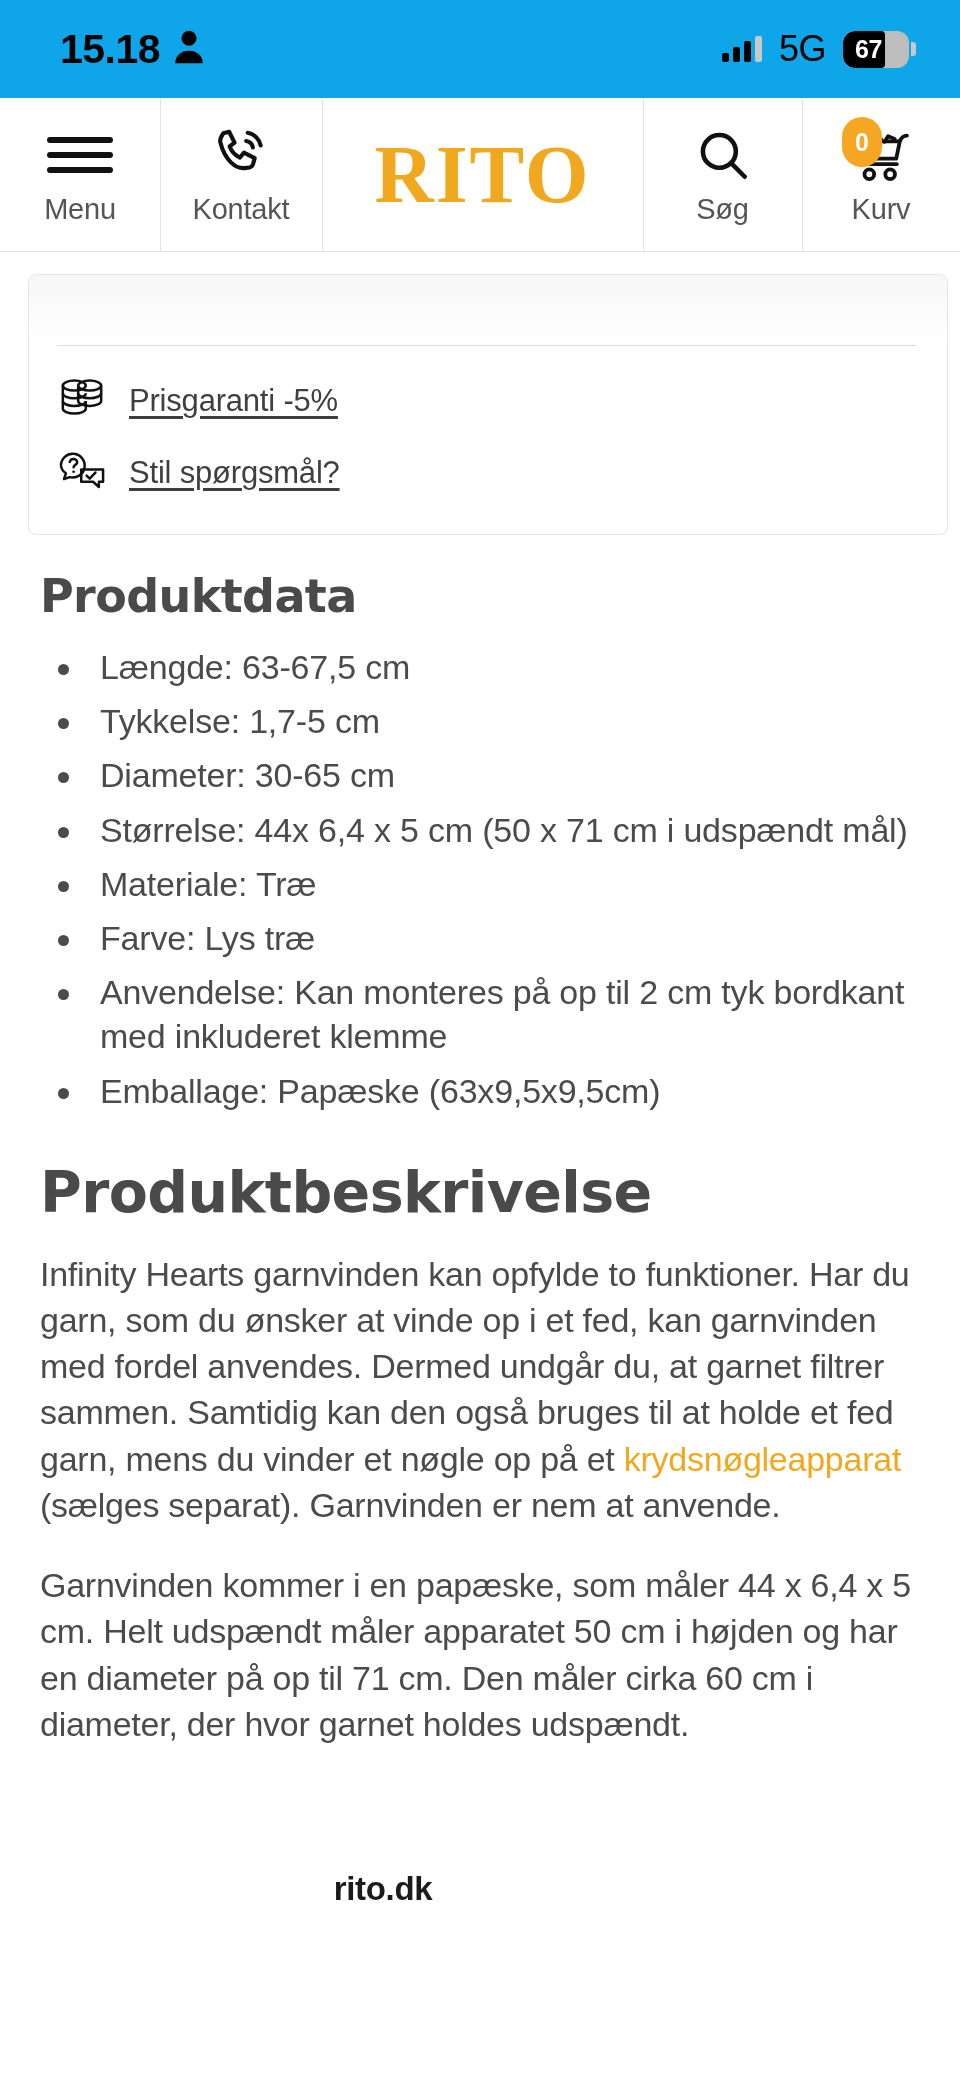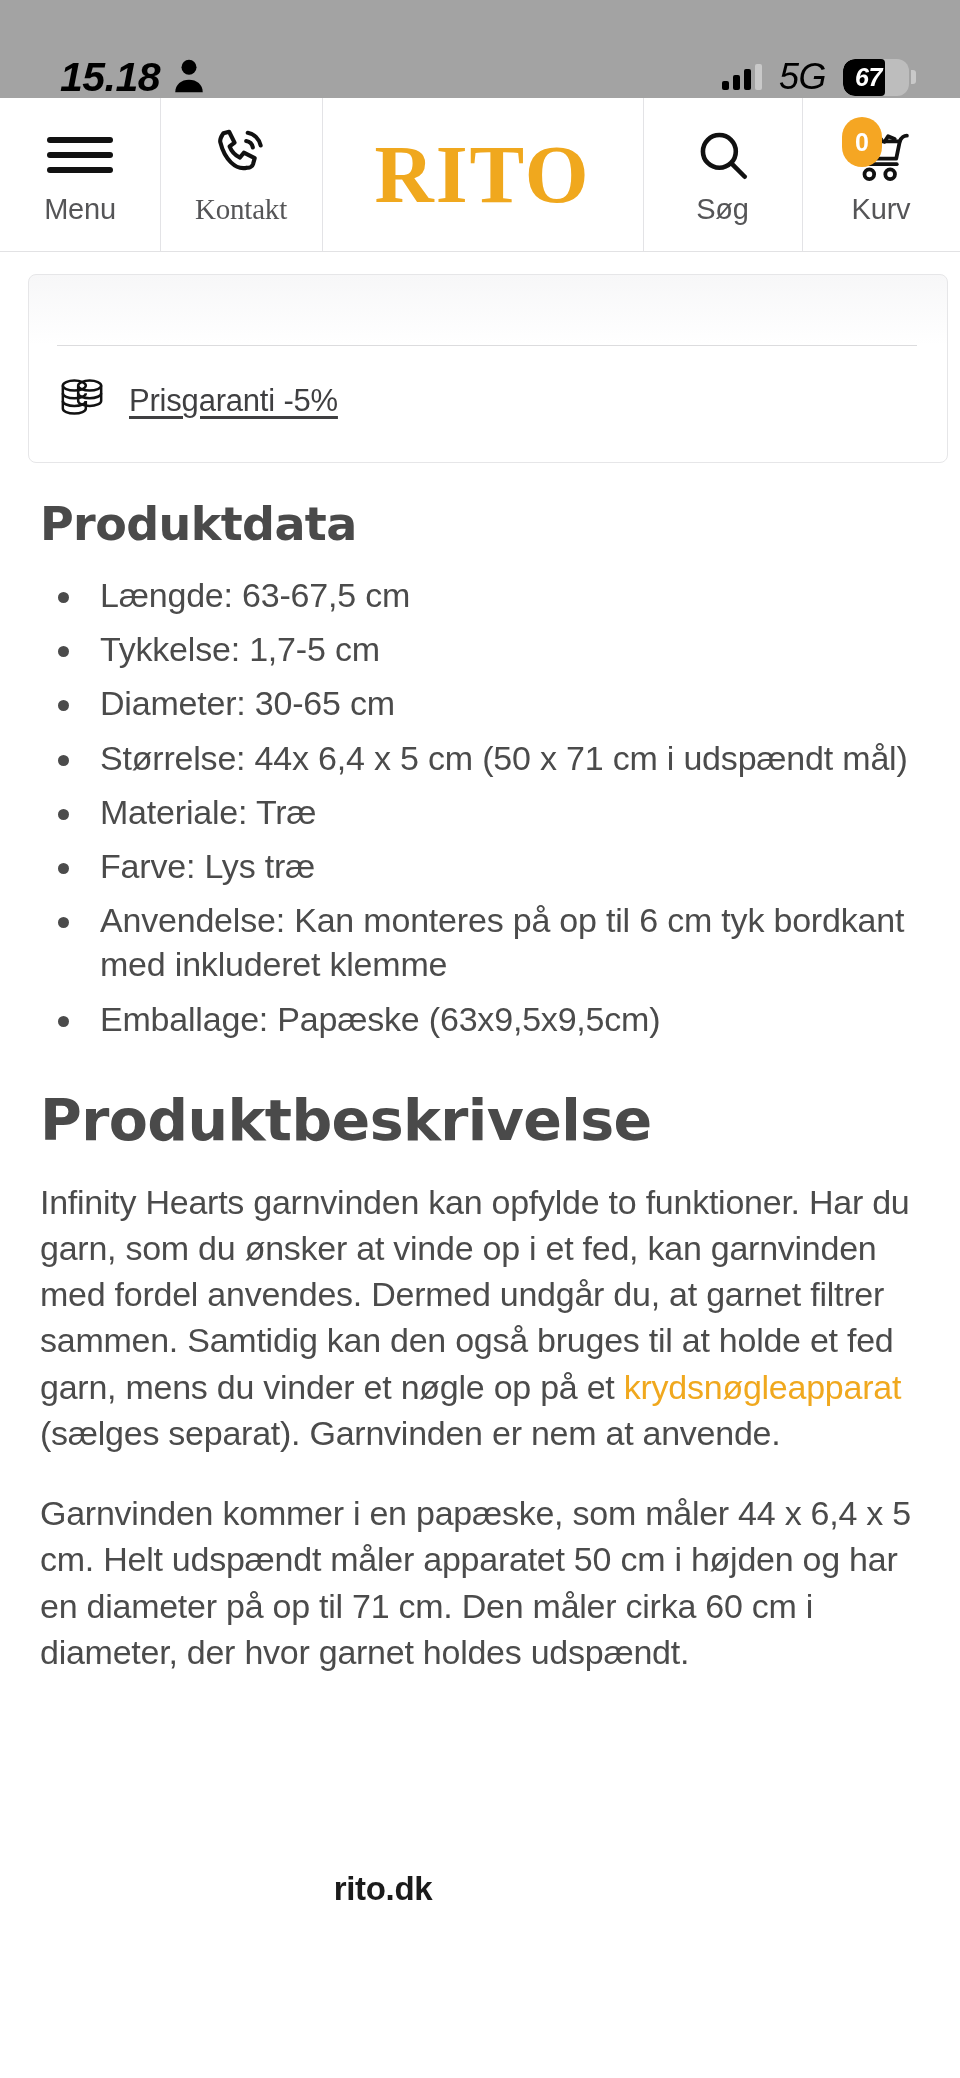--- a/index.html
+++ b/index.html
@@ -12,25 +12,24 @@
     font-family: "Liberation Sans", sans-serif;
     color: #3b3b3b;
     overflow: hidden;
     position: relative;
   }
 
   
   .statusbar {
     height: 98px;
     display: flex;
-    align-items: flex-end;
+    align-items: center;
     justify-content: space-between;
     padding: 0 44px 0 60px;
-    background:#a3a3a3;
-    font-style:italic;
+    background:#0ea5e9;
   }
   .status-left { display:flex; align-items:center; gap:14px; }
   .status-time {
     font-size: 41px;
     font-weight: 600;
     letter-spacing: -0.5px;
     color:#000;
     line-height:1;
   }
   .person-glyph { display:block; }
@@ -76,21 +75,21 @@
     gap:10px;
     position:relative;
     cursor:pointer;
   }
   .nav-item + .nav-item::before {
     content:"";
     position:absolute; left:0; top:0; bottom:0;
     width:1px; background:#e3e3e6;
   }
   .nav-menu   { width:160px; }
-  .nav-kontakt{ width:162px;font-family:Liberation Serif, serif; }
+  .nav-kontakt{ width:162px; }
   .nav-logo   { flex:1 1 auto; }
   .nav-sog    { width:159px; }
   .nav-kurv   { width:158px; }
   .nav-label {
     font-size:29px;
     color:#555557;
     line-height:1;
     letter-spacing:-0.2px;
   }
   .icon-wrap { display:flex; align-items:center; justify-content:center; height:60px; }
@@ -319,36 +318,48 @@
           <path d="M3 5v4c0 1.5 2.7 2.6 6 2.6s6-1.1 6-2.6"></path>
           <path d="M11 5v4c0 1.4 2.7 2.6 6 2.6s6-1.2 6-2.6V5"></path>
           <path d="M3 9v4c0 1.5 2.7 2.6 6 2.6s6-1.1 6-2.6"></path>
           <path d="M11 9v4c0 1.4 2.7 2.6 6 2.6s6-1.2 6-2.6V9"></path>
           <path d="M3 13v4c0 1.5 2.7 2.6 6 2.6s6-1.1 6-2.6v-4"></path>
         </svg>
       </span>
       <span class="card-link-text">Prisgaranti -5%</span>
     </div>
 
+    <div class="card-link-row">
+      <span>
+        <svg width="50" height="46" viewBox="0 0 26 24" fill="none" stroke="#111" stroke-width="1.3" stroke-linecap="round" stroke-linejoin="round" aria-hidden="true">
+          <path d="M2 9.2a6.2 6.2 0 1 1 4.6 6l-3 1 1-3a6 6 0 0 1-2.6-4z"></path>
+          <path d="M6.6 7.3c.2-1 1-1.6 2-1.6 1 0 1.9.7 1.9 1.7 0 1.4-1.9 1.4-1.9 2.7"></path>
+          <circle cx="8.6" cy="12.4" r="0.7" fill="#111" stroke="none"></circle>
+          <path d="M12.6 11.2H24v6.4h-2.2v2.8l-3-2.8h-6.2z"></path>
+          <path d="M15.4 14.4l1.6 1.6 3-3.2"></path>
+        </svg>
+      </span>
+      <span class="card-link-text">Stil spørgsmål?</span>
+    </div>
 
   </div>
 </div>
 
 <div class="content">
 
   <h2 class="section-title">Produktdata</h2>
 
   <ul class="data-list">
     <li>Længde: 63-67,5 cm</li>
     <li>Tykkelse: 1,7-5 cm</li>
     <li>Diameter: 30-65 cm</li>
     <li>Størrelse: 44x 6,4 x 5 cm (50 x 71 cm i udspændt mål)</li>
     <li>Materiale: Træ</li>
     <li>Farve: Lys træ</li>
-    <li>Anvendelse: Kan monteres på op til 6 cm tyk bordkant med inkluderet klemme</li>
+    <li>Anvendelse: Kan monteres på op til 2 cm tyk bordkant med inkluderet klemme</li>
     <li>Emballage: Papæske (63x9,5x9,5cm)</li>
   </ul>
 
   <h2 class="section-title desc-title">Produktbeskrivelse</h2>
 
   <p class="desc"><span>Infinity Hearts garnvinden kan opfylde to funktioner. Har du garn, som du ønsker at vinde op i et fed, kan garnvinden med fordel anvendes. Dermed undgår du, at garnet filtrer sammen. Samtidig kan den også bruges til at holde et fed garn, mens du vinder et nøgle op på et </span><a class="inline-link" href="#">krydsnøgleapparat</a><span> (sælges separat). Garnvinden er nem at anvende.</span></p>
 
   <p class="desc">Garnvinden kommer i en papæske, som måler 44 x 6,4 x 5 cm. Helt udspændt måler apparatet 50 cm i højden og har en diameter på op til 71 cm. Den måler cirka 60 cm i diameter, der hvor garnet holdes udspændt.</p>
 
 </div>

